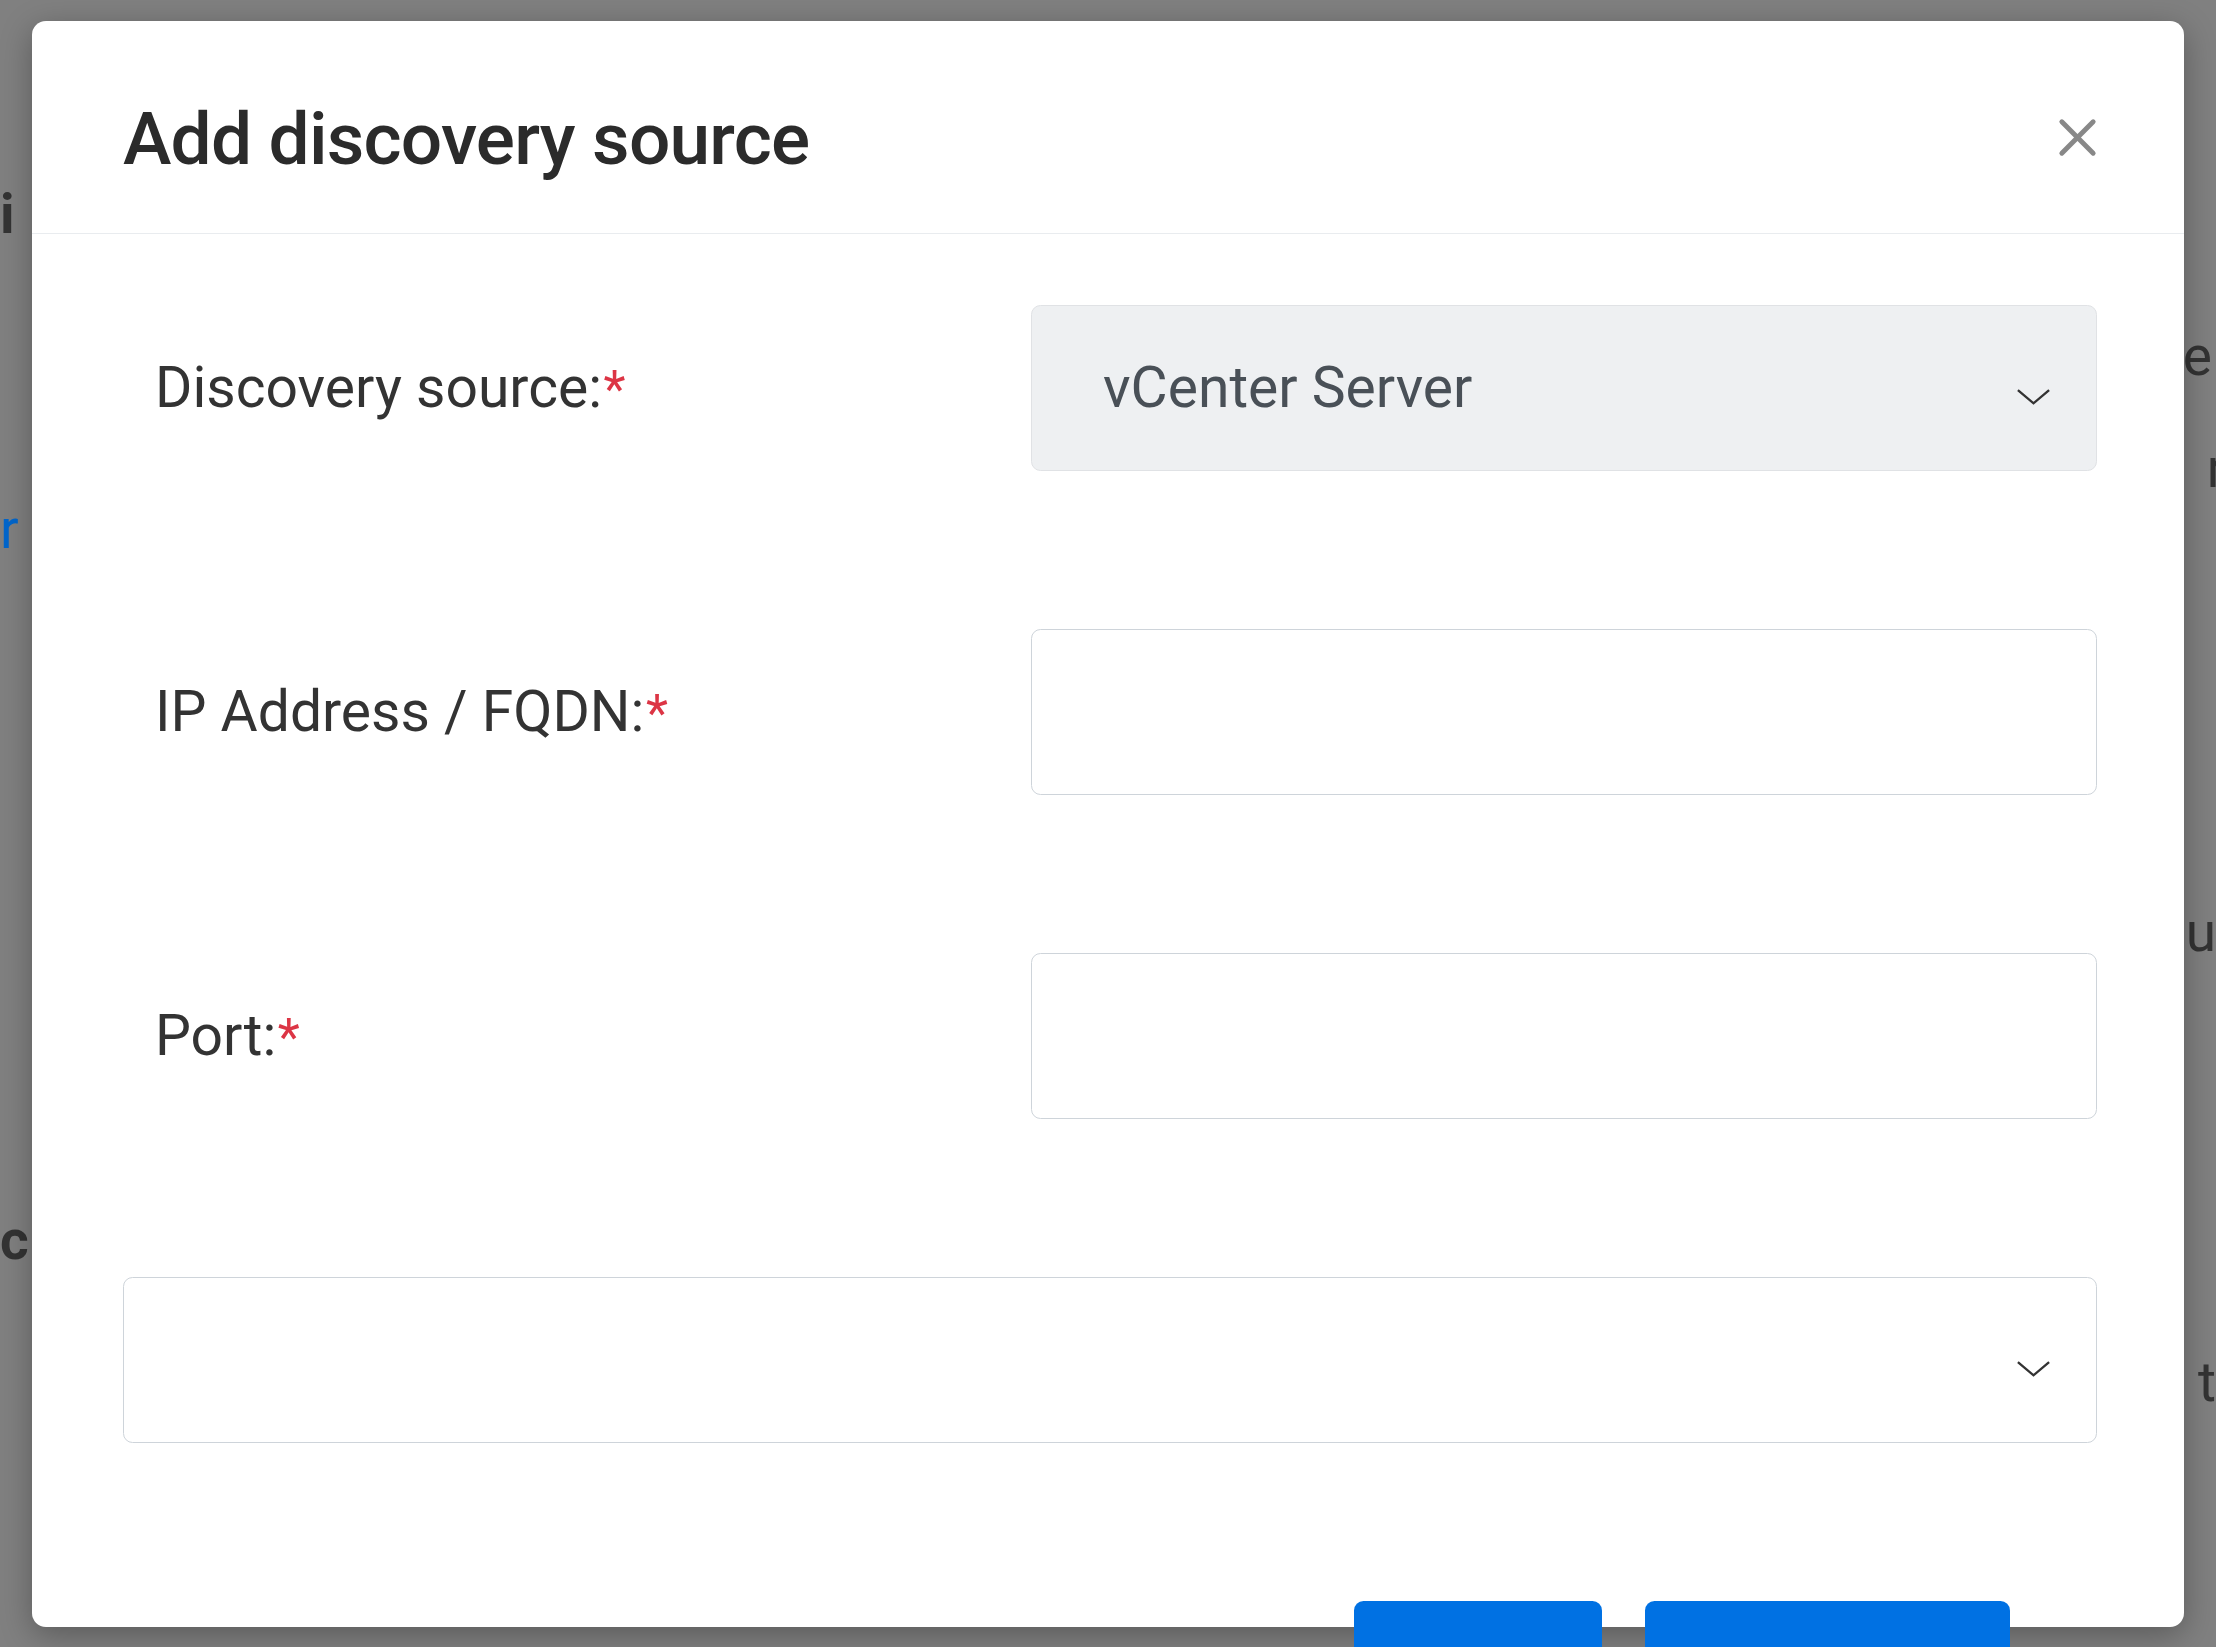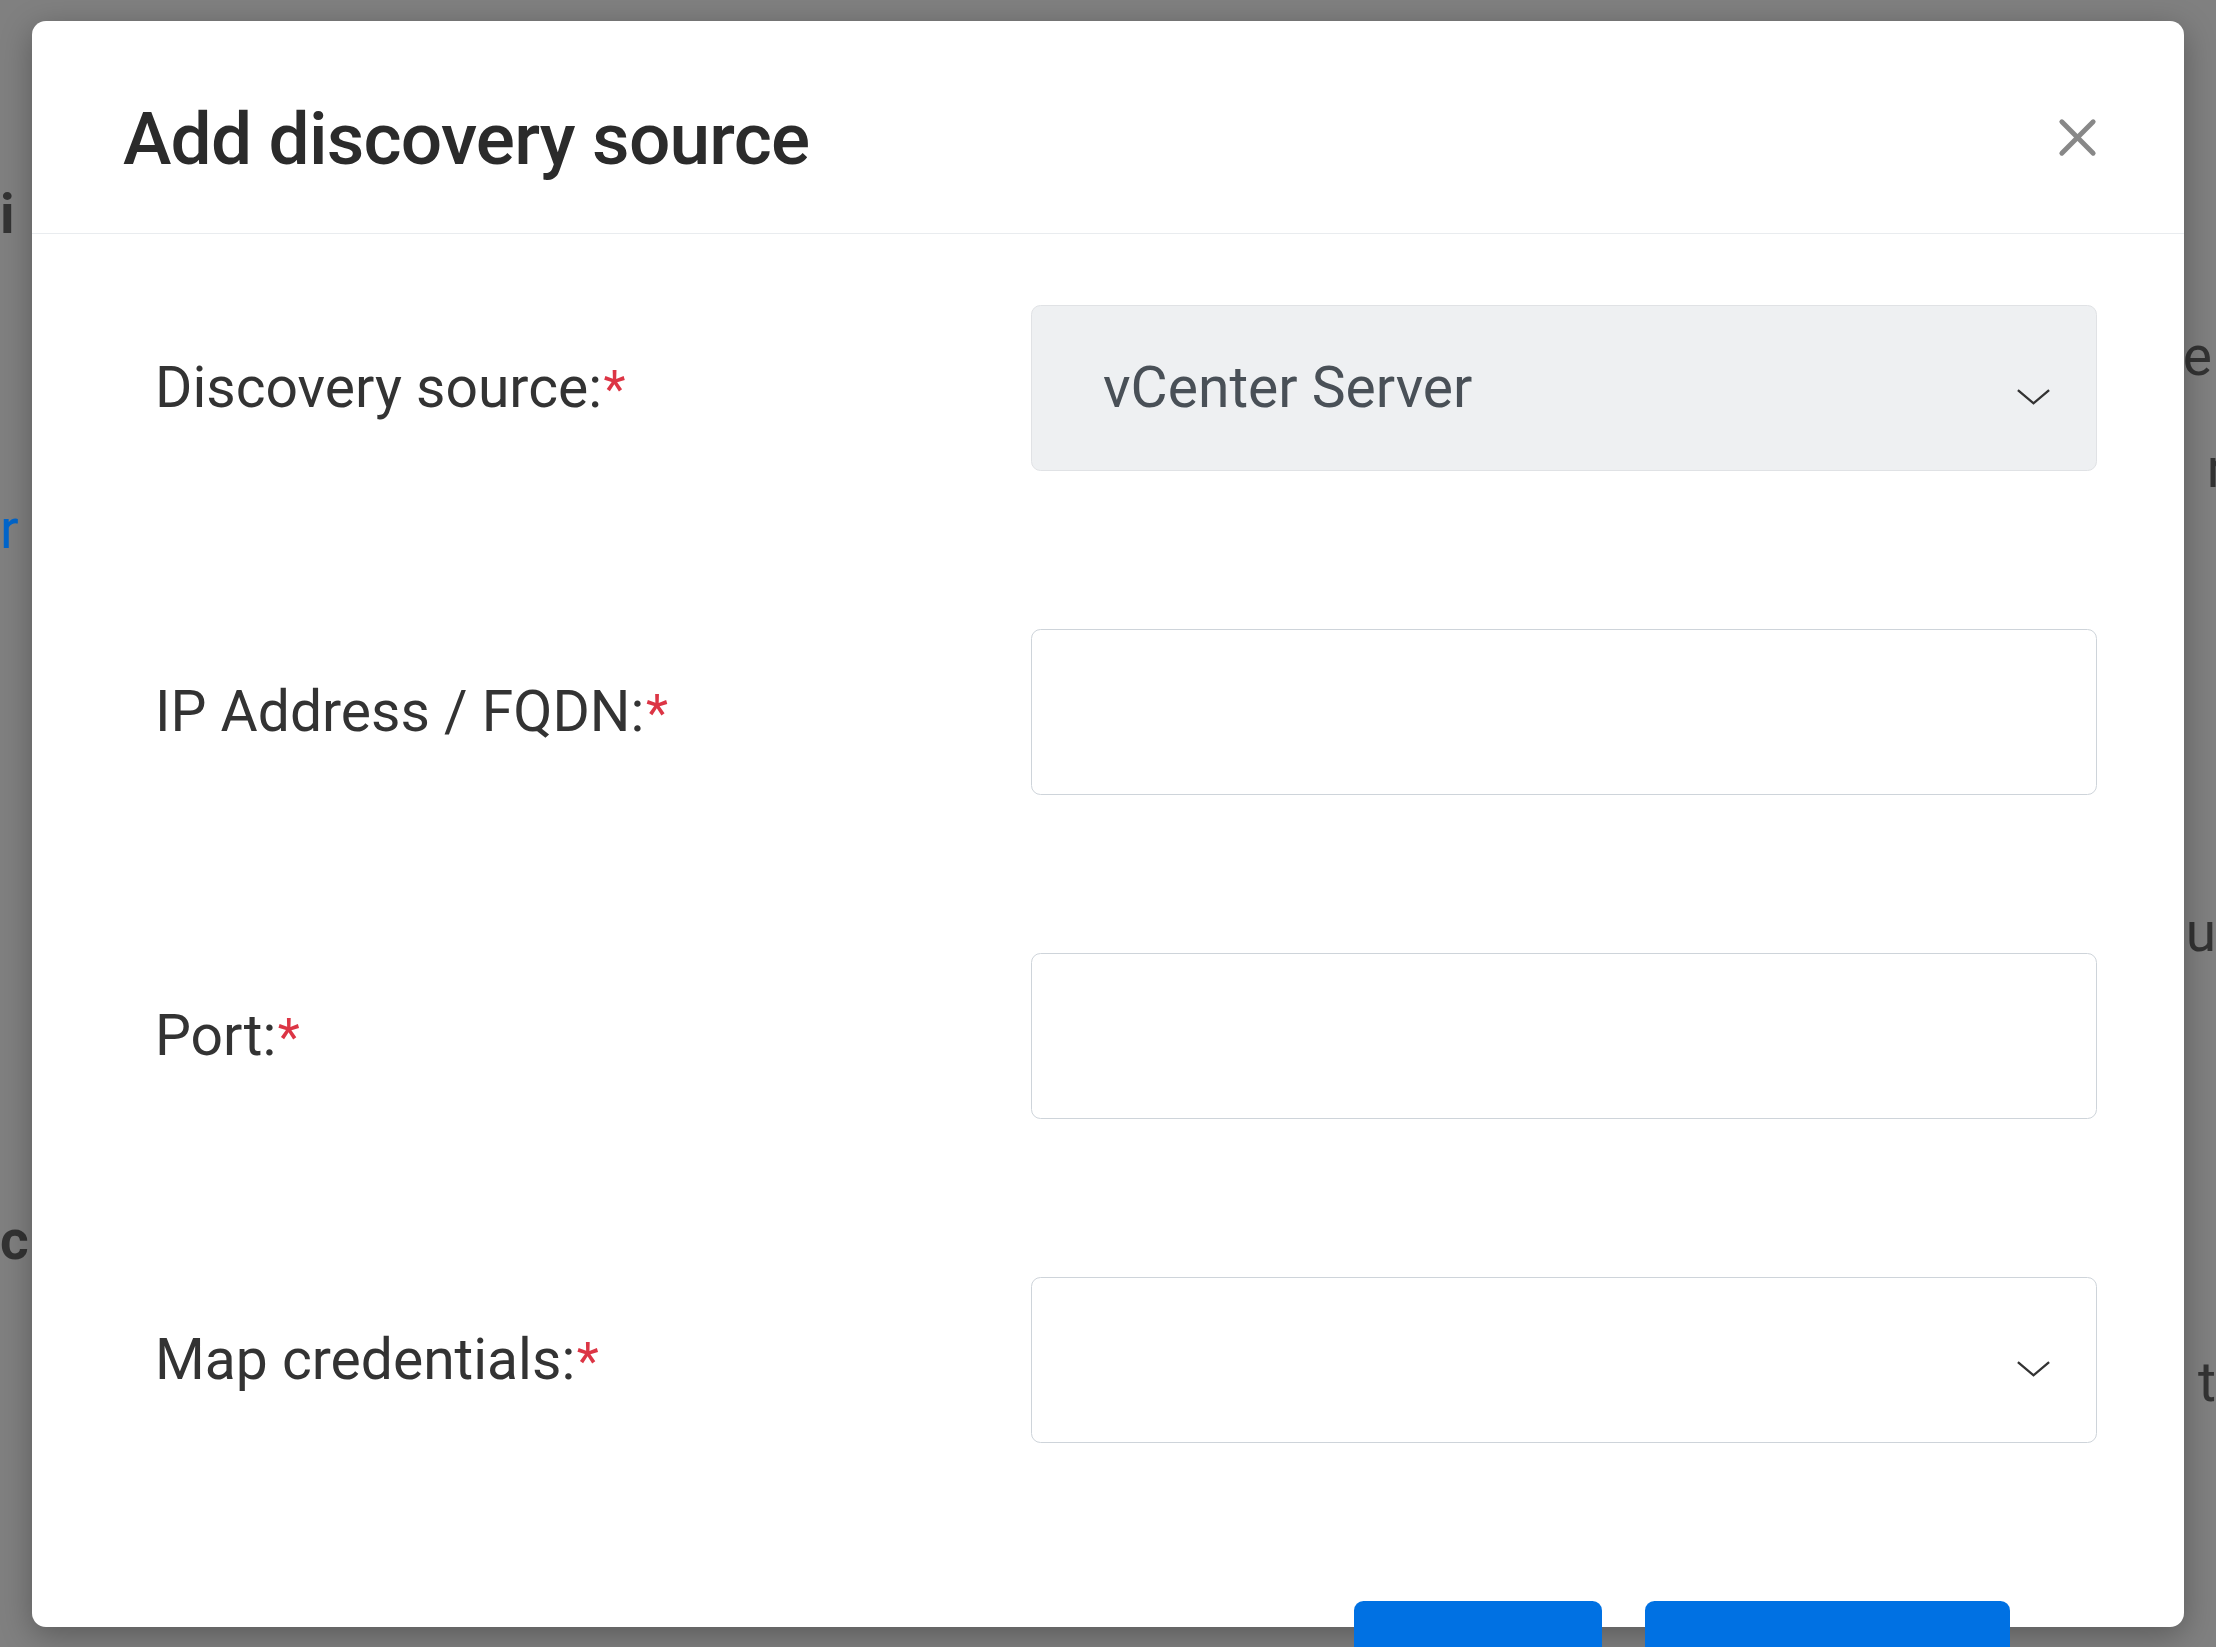--- a/index.html
+++ b/index.html
@@ -230,23 +230,20 @@
     <div class="form-row">
       <label class="form-label">
         <span>Port:</span><span class="required">*</span>
       </label>
       <div class="form-control-wrapper">
         <input type="text" class="form-input" value="" style="">
       </div>
     </div>
 
     <div class="form-row">
-      <label class="form-label">
-        <span>Map credentials:</span><span class="required">*</span>
-      </label>
       <div class="form-control-wrapper">
         <div class="form-select white">
           <span></span>
           <span class="chevron">
             <svg viewBox="0 0 50 30">
                 <polyline points="5,8 25,25 45,8"></polyline>
               </svg>
           </span>
         </div>
       </div>

